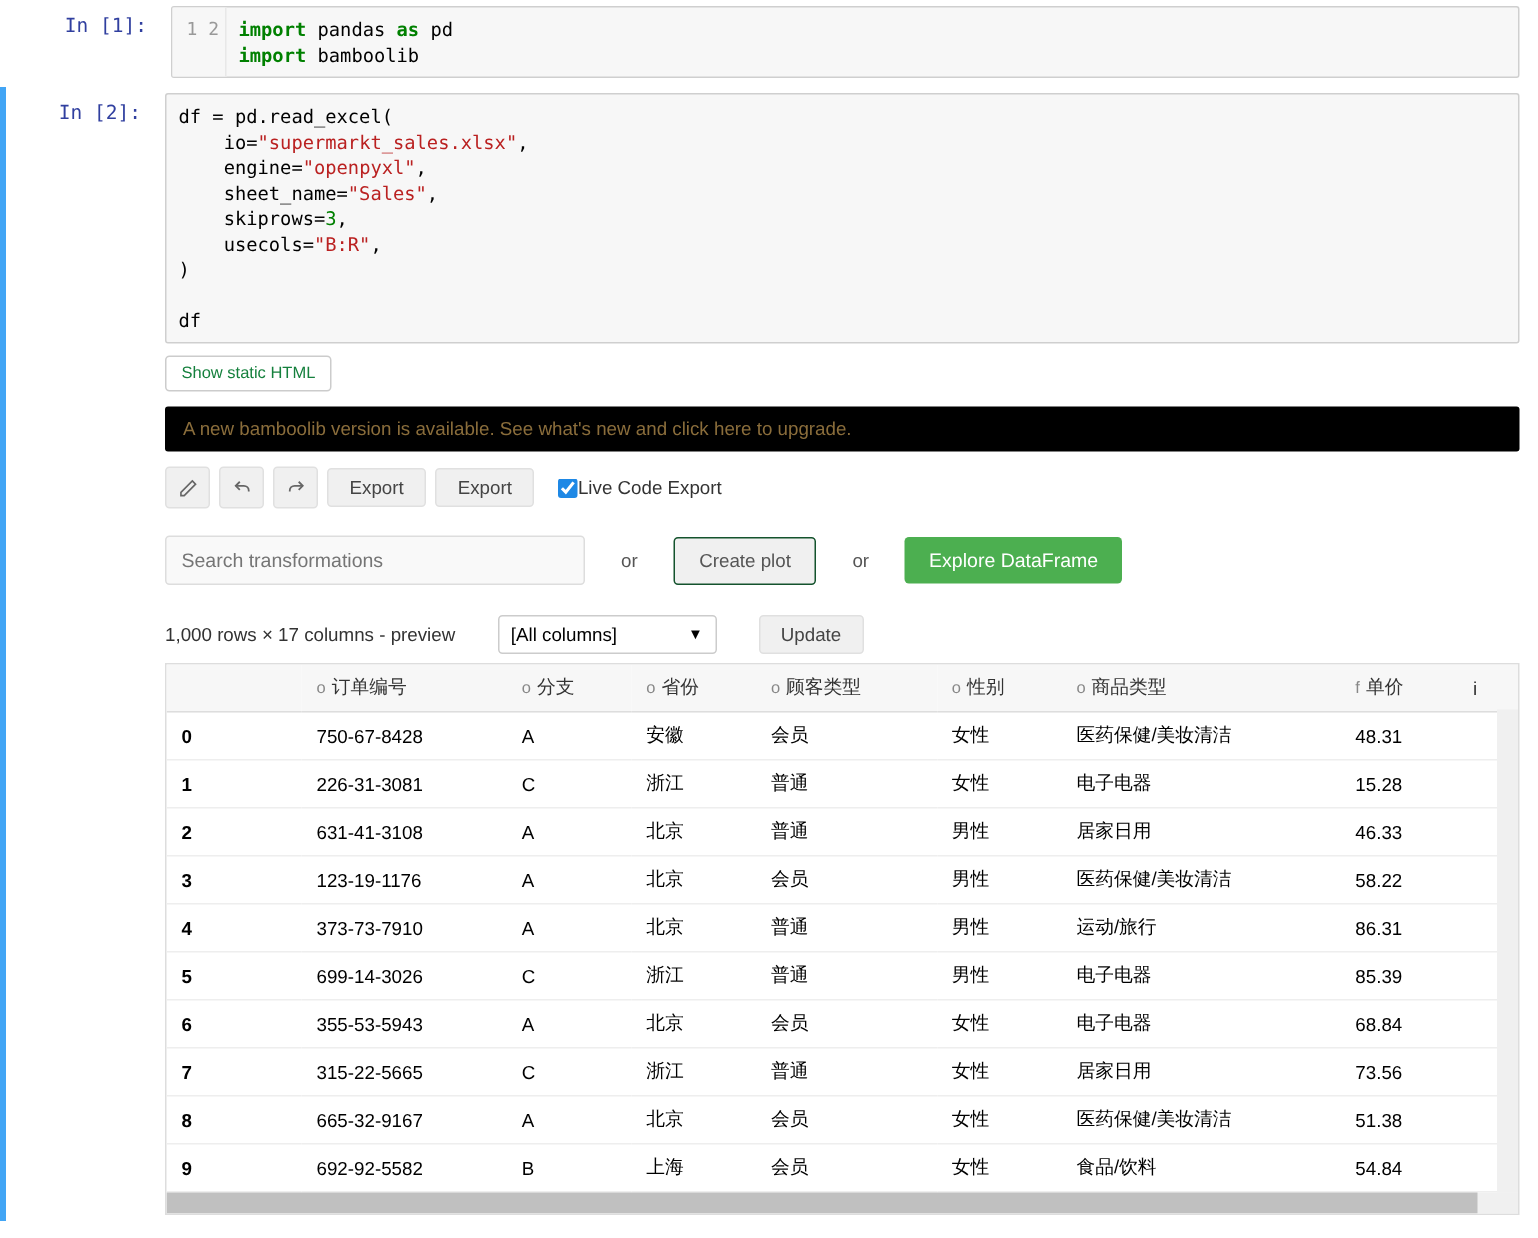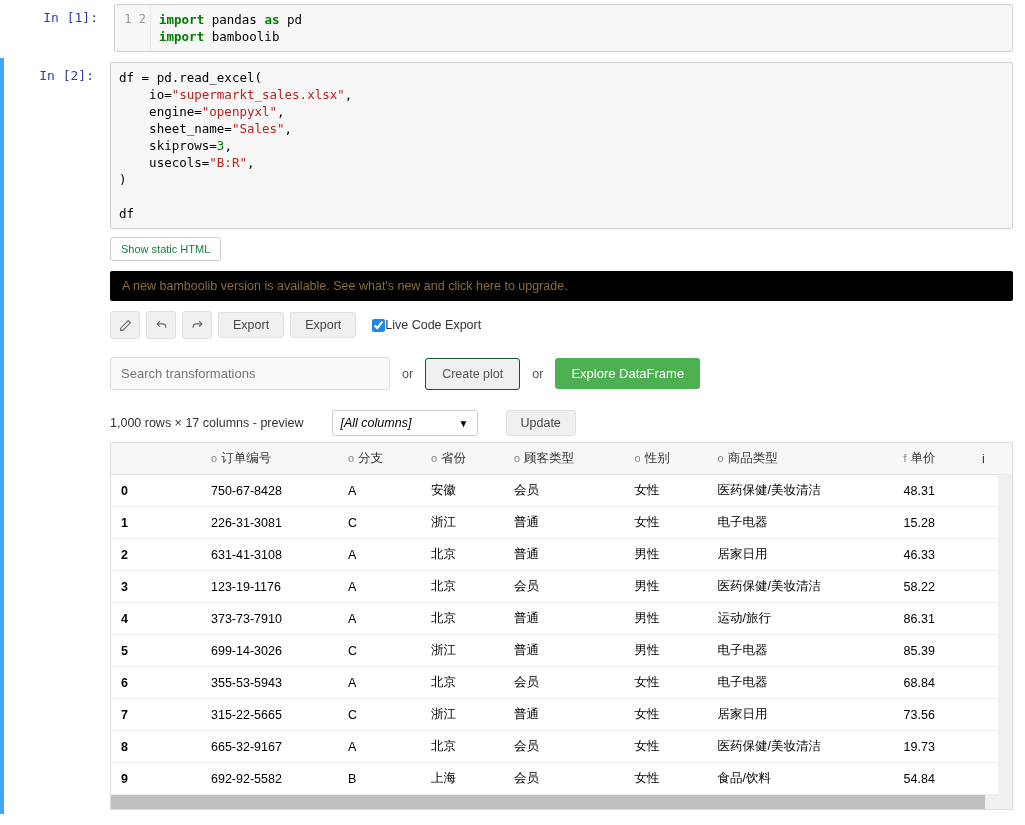--- a/index.html
+++ b/index.html
@@ -17,28 +17,28 @@
 .str { color: #ba2121; }
 .num { color: #008000; }
 .output { margin-top: 8px; }
 .btn-plain { background: #fff; border: 1px solid #ccc; border-radius: 3px; padding: 5px 10px; font-size: 11px; color: #15803d; cursor: pointer; }
 .notice-bar { background: #000000; color: #8a6d3b; padding: 8px 12px; font-size: 12.5px; margin: 10px 0; border-radius: 2px; }
 .toolbar-row { display: flex; align-items: center; gap: 6px; margin-bottom: 12px; }
 .icon-btn { background: #f0f0f0; border: 1px solid #e0e0e0; border-radius: 3px; width: 30px; height: 28px; display: flex; align-items: center; justify-content: center; cursor: pointer; color: #555; }
 .txt-btn { background: #f0f0f0; border: 1px solid #e0e0e0; border-radius: 3px; padding: 5px 14px; font-size: 12.5px; color: #444; cursor: pointer; }
 .chk { margin-left: 10px; display: flex; align-items: center; gap: 0; font-size: 12.5px; color: #333; }
 .chk input { accent-color: #1e88e5; }
-.search-row { display: flex; align-items: center; gap: 12px; margin: 18px 0 20px 0; }
+.search-row { display: flex; align-items: center; gap: 24px; margin: 18px 0 20px 0; }
 .search-input { width: 280px; padding: 8px 10px; border: 1px solid #ddd; border-radius: 3px; font-size: 13px; background: #f9f9f9; color:#555; }
 .or-txt { font-size: 12.5px; color: #555; }
 .create-plot-btn { background: #f0f0f0; border: 1px solid #14532d; border-radius: 3px; padding: 8px 16px; font-size: 12.5px; color: #555; cursor: pointer; }
 .explore-btn { background: #4caf50; color: #fff; border: none; border-radius: 3px; padding: 8px 16px; font-size: 13px; cursor: pointer; }
 .preview-row { display: flex; align-items: center; gap: 28px; margin-bottom: 6px; }
 .preview-label { font-size: 12.5px; color: #333; }
-.col-select { display: flex; align-items: center; justify-content: space-between; border: 1px solid #ccc; border-radius: 3px; padding: 5px 8px; width: 146px; font-size: 12.5px; cursor: pointer; background:#fff;font-style:italic; }
+.col-select { display: flex; align-items: center; justify-content: space-between; border: 1px solid #ccc; border-radius: 3px; padding: 5px 8px; width: 146px; font-size: 12.5px; cursor: pointer; background:#fff; }
 .caret { font-size: 10px; }
 .table-wrap { border: 1px solid #ddd; overflow-x: auto; position: relative; }
 table.df { border-collapse: collapse; width: 100%; font-size: 12.5px; }
 table.df th, table.df td { text-align: left; padding: 7px 10px; border-bottom: 1px solid #eee; white-space: nowrap; }
 table.df th { background: #f7f7f7; border-bottom: 1px solid #ddd; font-weight: normal; color: #333; }
 table.df th .type-prefix { color: #888; margin-right: 4px; font-size:11px; }
 table.df td.idx { font-weight: bold; color:#000; width: 90px; }
 .vscroll { position: absolute; right: 0; top: 30px; bottom: 14px; width: 14px; background: #f0f0f0; }
 .hscroll { height: 14px; background: #f0f0f0; display:flex; }
 .hscroll .thumb { height:100%; background:#c0c0c0; width: 97%; }
@@ -229,21 +229,21 @@
                   <td></td>
                 </tr>
                 <tr>
                   <td class="idx">8</td>
                   <td>665-32-9167</td>
                   <td>A</td>
                   <td>北京</td>
                   <td>会员</td>
                   <td>女性</td>
                   <td>医药保健/美妆清洁</td>
-                  <td>19.73</td>
+                  <td>51.38</td>
                   <td></td>
                 </tr>
                 <tr>
                   <td class="idx">9</td>
                   <td>692-92-5582</td>
                   <td>B</td>
                   <td>上海</td>
                   <td>会员</td>
                   <td>女性</td>
                   <td>食品/饮料</td>

